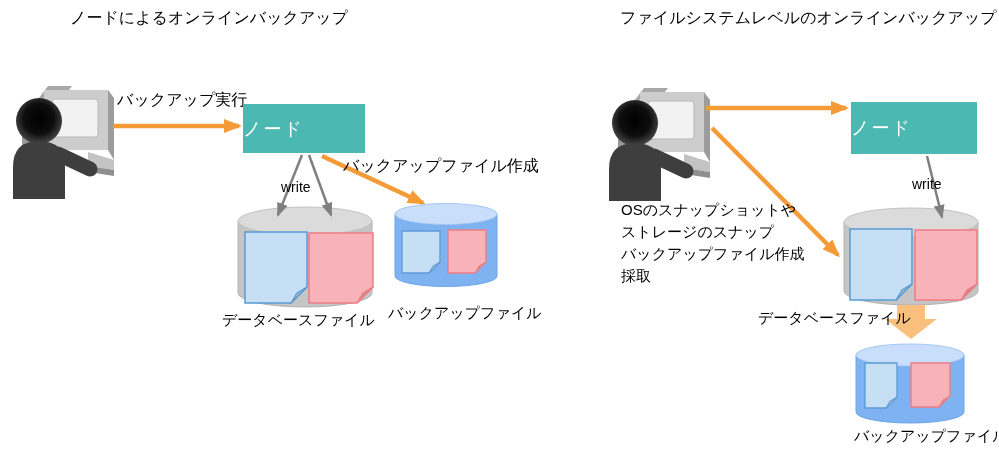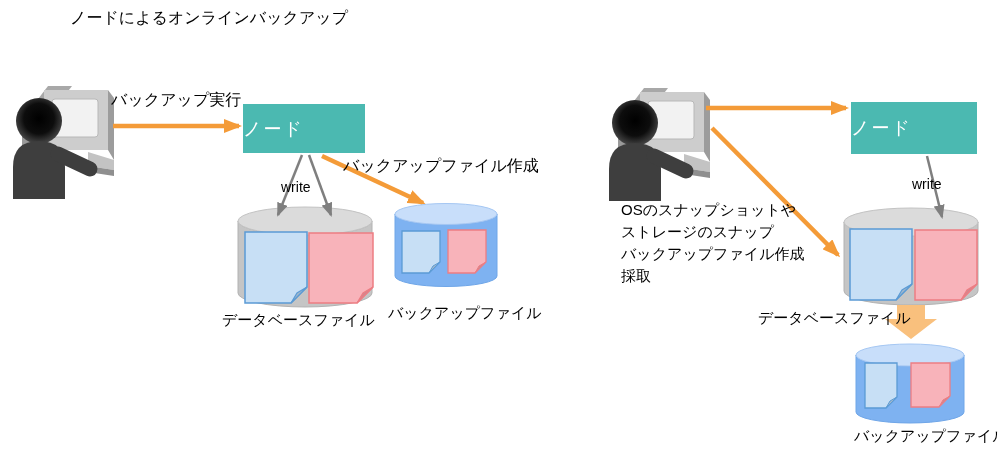--- a/index.html
+++ b/index.html
@@ -129,34 +129,35 @@
       </g>
       <g>
         <path d="M911,363 h39 v33 l-11,11 h-28 Z" fill="#f8b3ba" stroke="#ed7d83" stroke-width="1.3"></path>
         <path d="M939,407 L950,396 L943,400 Z" fill="#d3868d" stroke="#ed7d83"></path>
       </g>
     </g>
   </svg>
 
   <div class="lbl title" style="left:70px;top:8px;">ノードによるオンラインバックアップ</div>
 
-  <div class="lbl mid" style="left:111px;top:90px;">バックアップ実行</div>
+  <div class="lbl mid" style="left:117px;top:90px;">バックアップ実行</div>
 
   <div class="node-box" style="left:243px;top:104px;width:122px;height:49px;">
     <span>ノード</span>
   </div>
 
   <div class="lbl small" style="left:281px;top:179px;">write</div>
 
   <div class="lbl mid" style="left:343px;top:156px;">バックアップファイル作成</div>
 
   <div class="lbl" style="left:222px;top:311px;">データベースファイル</div>
 
   <div class="lbl" style="left:388px;top:304px;">バックアップファイル</div>
 
+  <div class="lbl title" style="left:620px;top:8px;">ファイルシステムレベルのオンラインバックアップ</div>
 
 
   <div class="node-box" style="left:851px;top:102px;width:126px;height:52px;">
     <span>ノード</span>
   </div>
 
   <div class="lbl small" style="left:912px;top:176px;">write</div>
 
   <div class="note" style="left:621px;top:199px;width:210px;">OSのスナップショットや
 ストレージのスナップ

